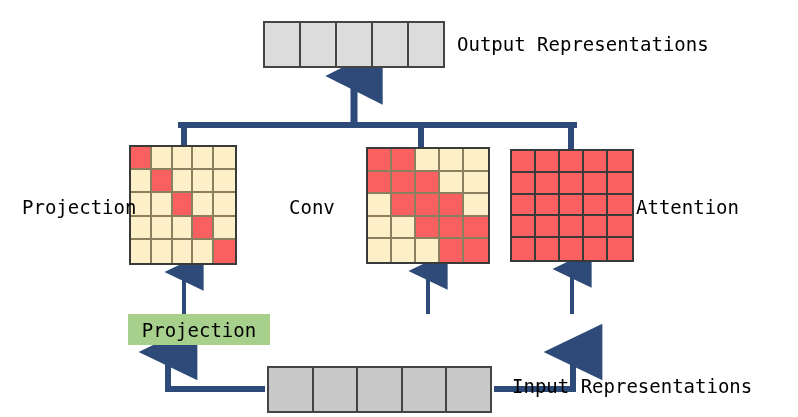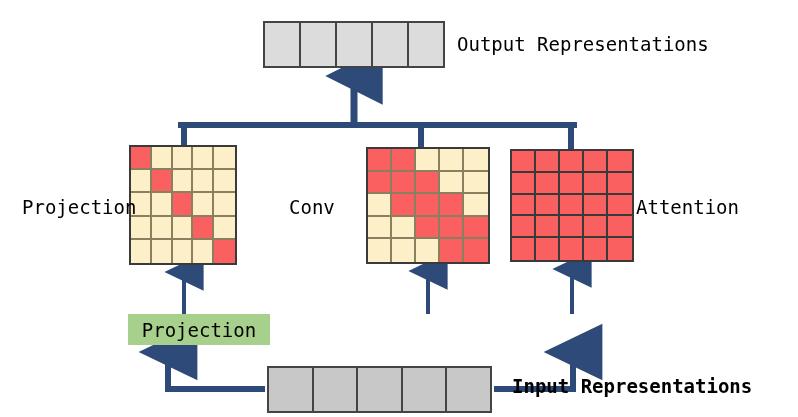--- a/index.html
+++ b/index.html
@@ -118,21 +118,21 @@
     position: absolute;
     color: #000000;
     font-size: 19px;
     white-space: nowrap;
     z-index: 4;
   }
   #label-output { left: 457px; top: 33px; }
   #label-pointwise { left: 22px; top: 196px; }
   #label-conv { left: 289px; top: 196px; }
   #label-attention { left: 636px; top: 196px; }
-  #label-input { left: 512px; top: 375px; font-weight: bold; }
+  #label-input { left: 512px; top: 375px; }
 </style>
 </head>
 <body>
 
 <div id="canvas">
 
   <svg class="svg-layer" viewBox="0 0 798 417" xmlns="http://www.w3.org/2000/svg">
     <defs>
       <marker id="arrowThick" markerWidth="9" markerHeight="9" refX="4.5" refY="4.5" orient="auto" markerUnits="strokeWidth">
         <path d="M0.4,8.6 L4.5,0.4 L8.6,8.6 Z" fill="#2d4a78"></path>

